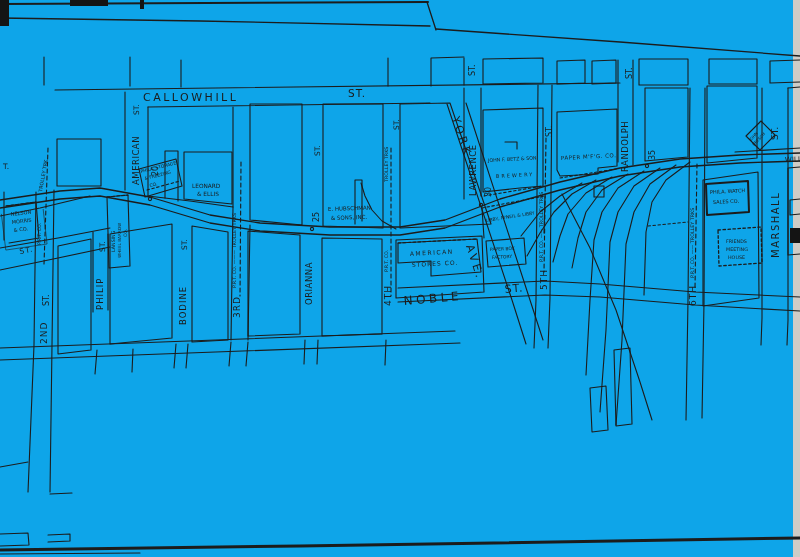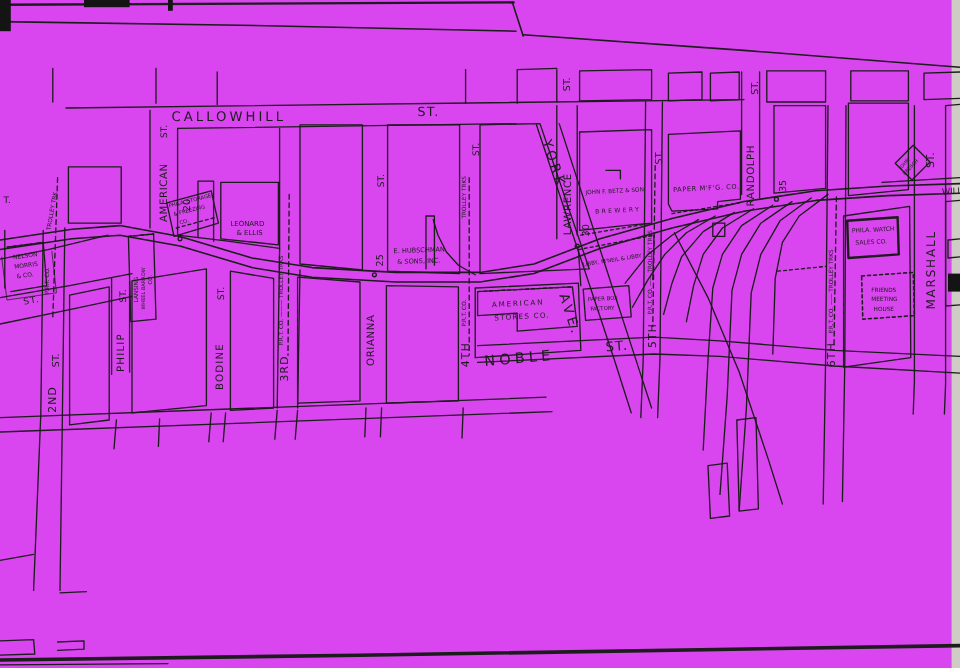--- a/index.html
+++ b/index.html
@@ -1,16 +1,16 @@
 <!DOCTYPE html>
 <html><head>
 <meta charset="utf-8">
 <style>
   html,body{margin:0;padding:0;background:#e8e6e2;}
-  .page{width:800px;height:557px;position:relative;background:#d946ef;overflow:hidden;}
+  .page{width:800px;height:557px;position:relative;background:#0ea5e9;overflow:hidden;}
   svg{display:block;}
   text{font-family:"DejaVu Sans",sans-serif;fill:#1c1c1c;}
   .ink{stroke:#1c1c1c;fill:none;stroke-linecap:round;stroke-linejoin:round;}
   .w1{stroke-width:1.1;} .w12{stroke-width:1.3;} .w2{stroke-width:2;} .w3{stroke-width:3;}
   .dash{stroke-dasharray:4 3;} .dash2{stroke-dasharray:2.5 2.5;}
   .fillink{fill:#141414;stroke:none;}
 </style>
 </head>
 <body>
 

